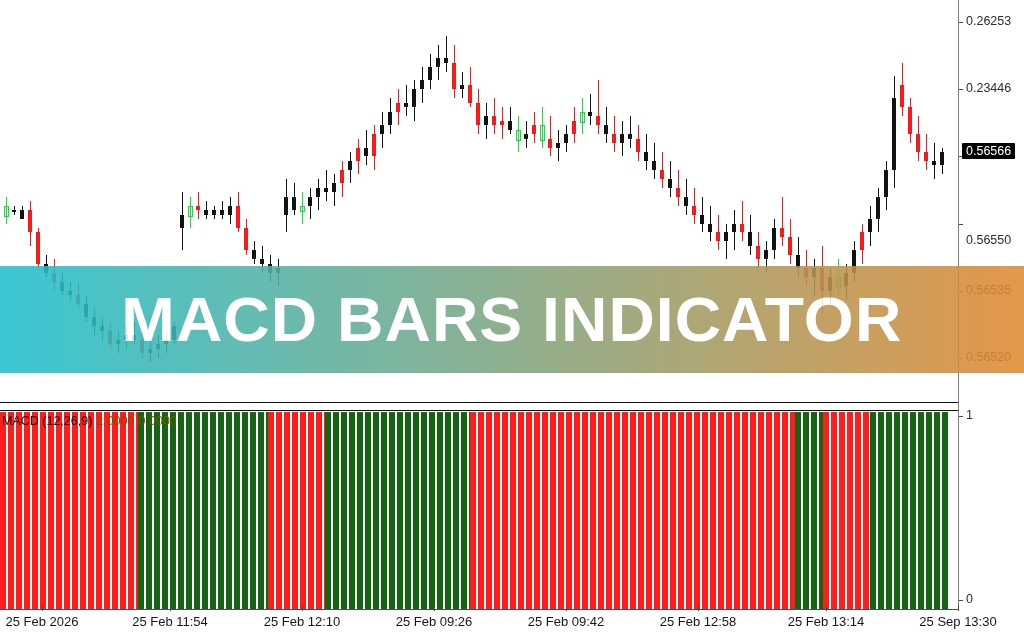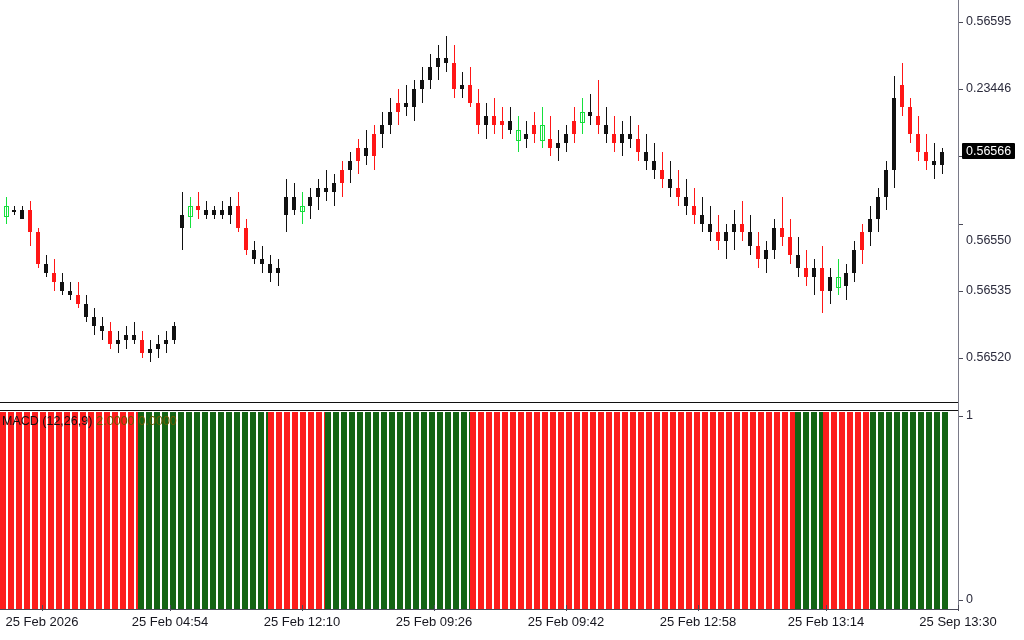--- a/index.html
+++ b/index.html
@@ -699,51 +699,54 @@
 
   <div class="macd-legend">
     <span>MACD (12,26,9)</span><span class="v1">2.0000</span><span class="v2">0.0000</span>
   </div>
 
   <div class="axis-v"></div>
   <div class="axis-h"></div>
 
   <div class="price-labels" id="price-labels">
       <div class="tick" style="top: 22.3529px;"></div>
-      <div class="price-label" style="top: 14.3529px;">0.56595</div>
+      <div class="price-label" style="top: 14.3529px;">0.26253</div>
       <div class="tick" style="top: 89.4118px;"></div>
       <div class="price-label" style="top: 81.4118px;">0.23446</div>
       <div class="tick" style="top: 156.471px;"></div>
       <div class="tick" style="top: 223.529px;"></div>
       <div class="price-label" style="top: 233px;">0.56550</div>
       <div class="tick" style="top: 290.588px;"></div>
       <div class="price-label" style="top: 282.588px;">0.56535</div>
       <div class="tick" style="top: 357.647px;"></div>
       <div class="price-label" style="top: 349.647px;">0.56520</div>
       <div class="price-label cur" style="top: 143px;">0.56566</div>
     </div>
   <div class="macd-labels" id="macd-labels">
       <div class="macd-label" style="top: 4px;">1</div>
       <div class="tick" style="top: 12px;"></div>
       <div class="macd-label" style="top: 188px;">0</div>
       <div class="tick" style="top: 196px;"></div>
     </div>
   <div class="time-labels" id="time-labels">
       <div class="time-label" style="left: 42px;">25 Feb 2026</div>
       <div class="time-tick" style="left: 42px;"></div>
-      <div class="time-label" style="left: 170px;">25 Feb 04:54</div>
+      <div class="time-label" style="left: 170px;">25 Feb 11:54</div>
       <div class="time-tick" style="left: 170px;"></div>
       <div class="time-label" style="left: 302px;">25 Feb 12:10</div>
       <div class="time-tick" style="left: 302px;"></div>
       <div class="time-label" style="left: 434px;">25 Feb 09:26</div>
       <div class="time-tick" style="left: 434px;"></div>
       <div class="time-label" style="left: 566px;">25 Feb 09:42</div>
       <div class="time-tick" style="left: 566px;"></div>
       <div class="time-label" style="left: 698px;">25 Feb 12:58</div>
       <div class="time-tick" style="left: 698px;"></div>
       <div class="time-label" style="left: 826px;">25 Feb 13:14</div>
       <div class="time-tick" style="left: 826px;"></div>
       <div class="time-label" style="left: 958px;">25 Sep 13:30</div>
       <div class="time-tick" style="left: 958px;"></div>
     </div>
 
+  <div class="banner" id="banner" style="background: linear-gradient(90deg, rgb(32, 192, 206) 0%, rgb(224, 138, 50) 100%);">
+    <div class="banner-text">MACD BARS INDICATOR</div>
+  </div>
 
 </div>
 
 </body></html>

